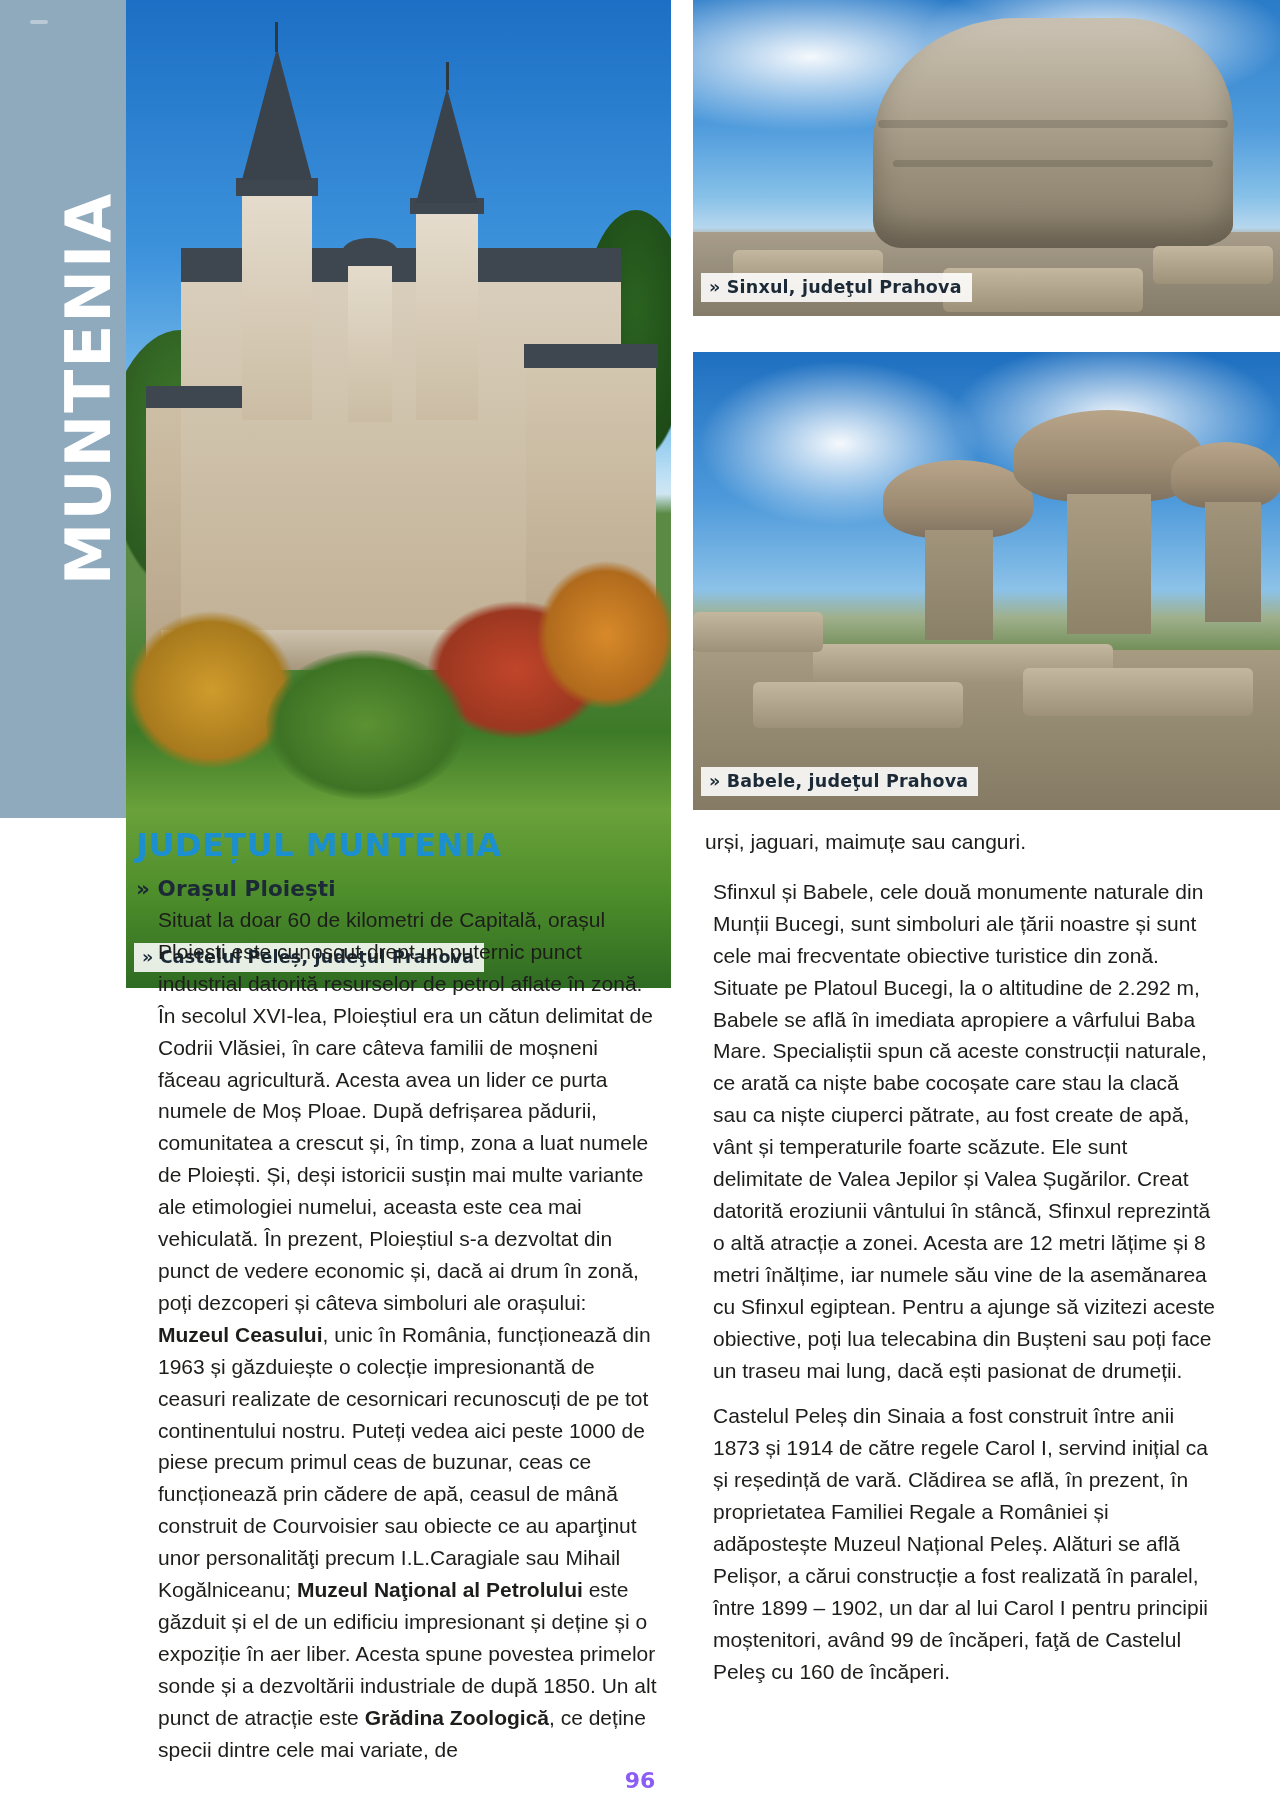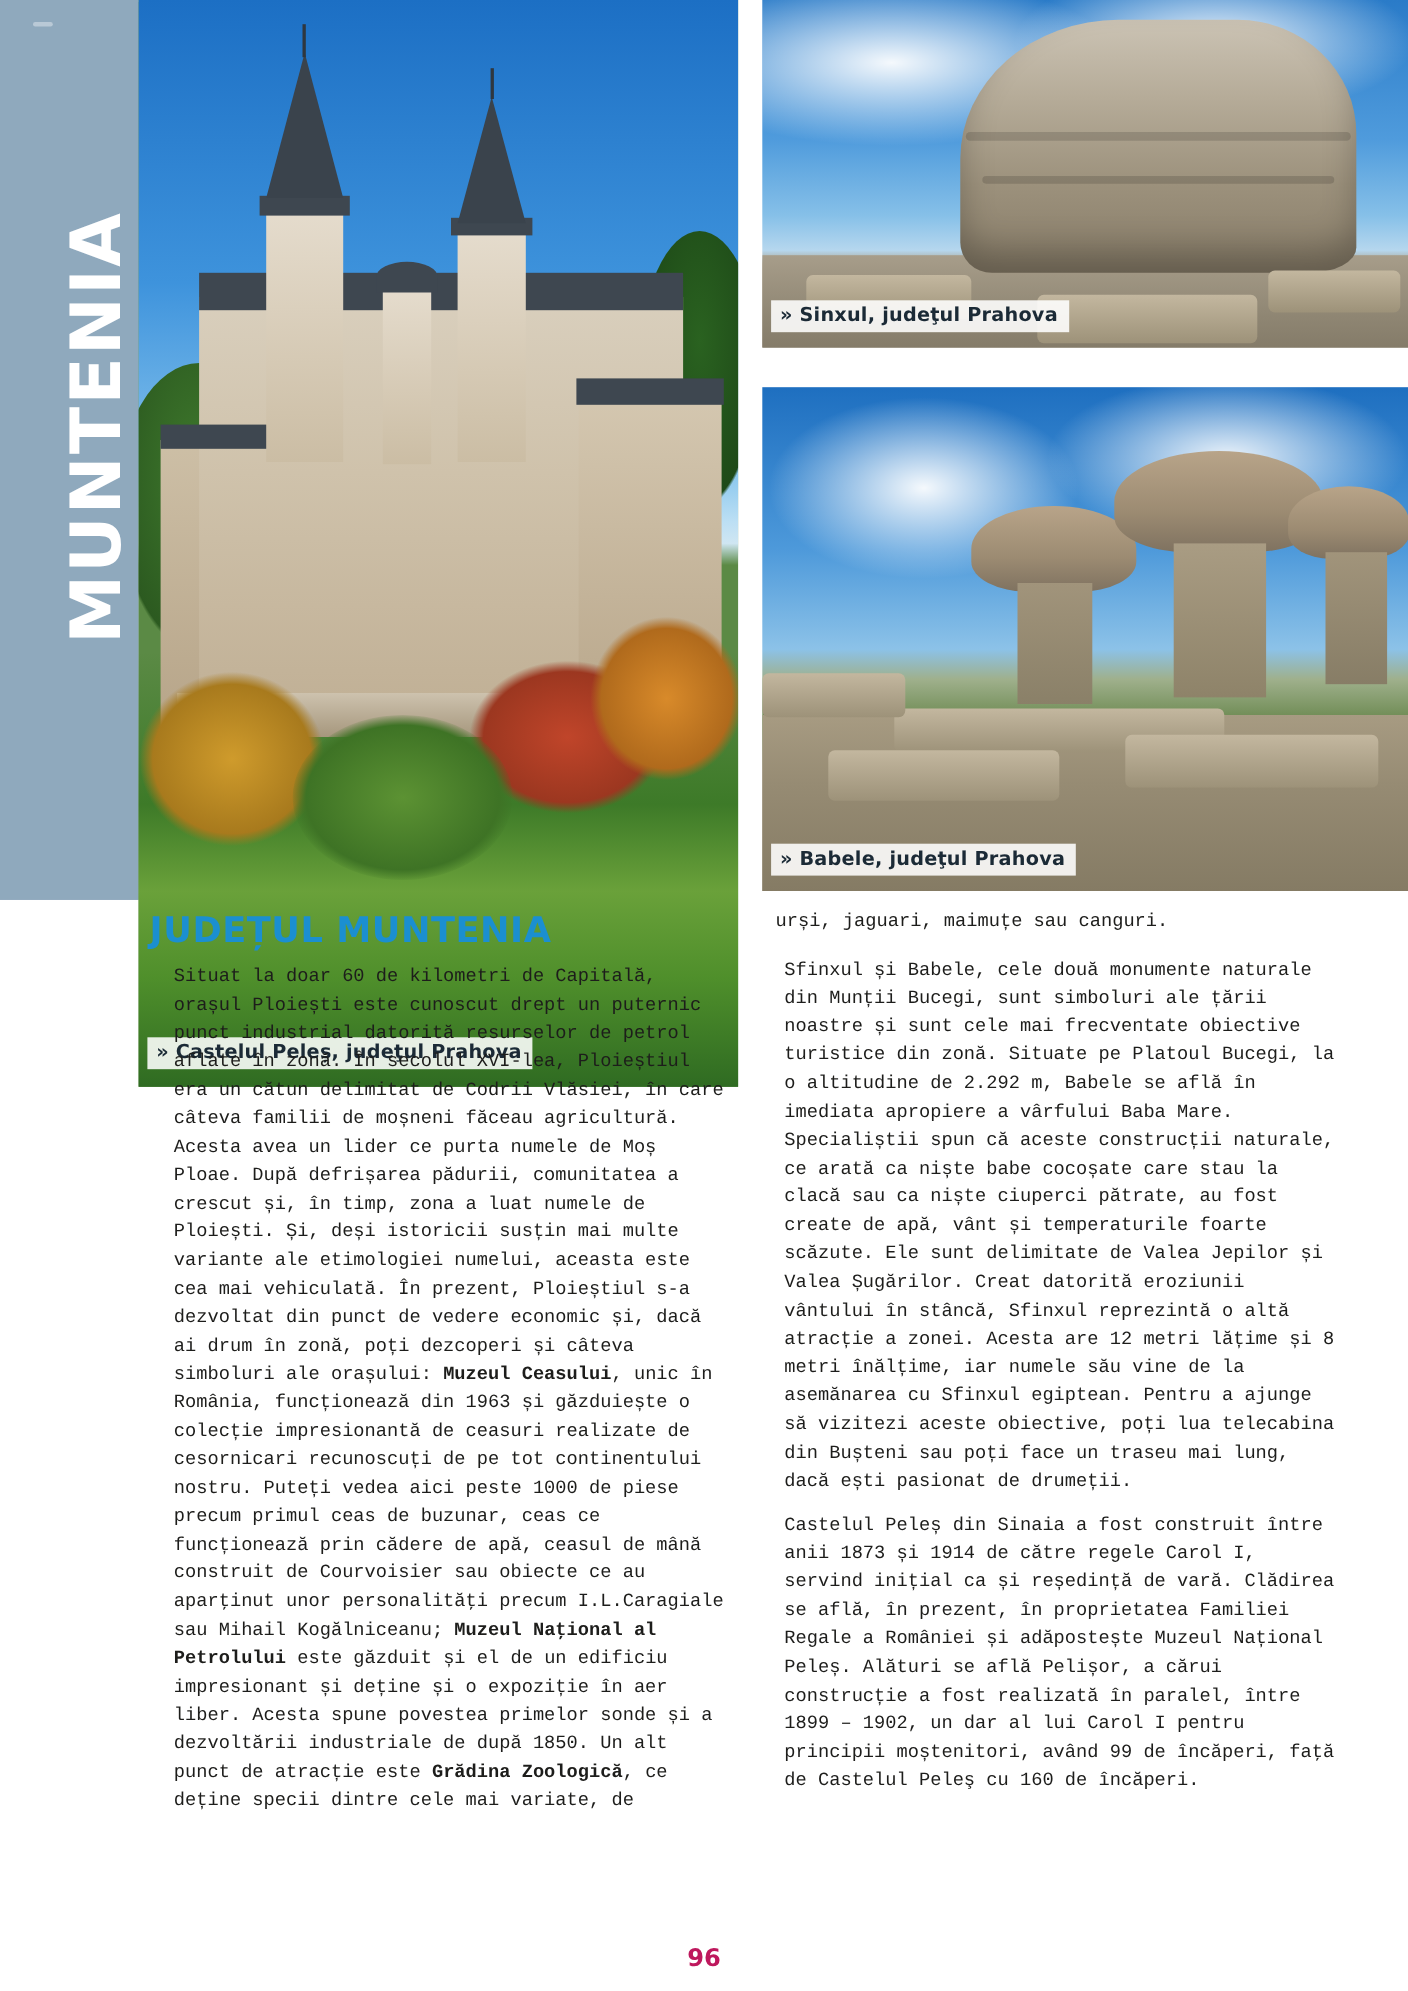--- a/index.html
+++ b/index.html
@@ -195,38 +195,38 @@
     font-family: "DejaVu Sans", sans-serif;
     font-weight: bold;
     font-size: 21.5px;
     color: #1b2a36;
     margin: 0 0 3px 0;
     letter-spacing: 0.1px;
   }
   p.body {
     margin: 0 0 14px 0;
     padding-left: 22px;
-    font-size: 17px;
+    font-size: 21px;
     line-height: 1.52;
     color: #1d1d1b;
-    font-family: Liberation Mono, monospace;
+    font-family: Liberation Sans, sans-serif;
     text-align: left;
   }
   p.body.noindent { padding-left: 0; }
   p.body b { font-weight: bold; }
 
   .page-number {
     position: absolute;
     left: 0; right: 0;
     top: 1768px;
     text-align: center;
     font-family: "DejaVu Sans", sans-serif;
     font-weight: bold;
     font-size: 22px;
-    color: #be185d;
+    color: #8b5cf6;
   }
 </style>
 </head>
 <body>
 
 <div class="side-band">
   <div class="side-band-inner"></div>
   <div class="side-band-top-mark"></div>
   <div class="vertical-title">MUNTENIA</div>
 </div>
@@ -304,20 +304,21 @@
   <div class="caption" style="left:8px; bottom:14px;">
     <span>» Babele, judeţul Prahova</span>
   </div>
 </div>
 
 <div class="content">
 
   <div class="col" id="col-left">
     <h1 class="section-title">JUDEȚUL MUNTENIA</h1>
 
+    <h2 class="sub-head">» Orașul Ploiești</h2>
     <p class="body"><span>Situat la doar 60 de kilometri de Capitală, orașul Ploiești este cunoscut drept un puternic punct industrial datorită resurselor de petrol aflate în zonă. În secolul XVI-lea, Ploieștiul era un cătun delimitat de Codrii Vlăsiei, în care câteva familii de moșneni făceau agricultură. Acesta avea un lider ce purta numele de Moș Ploae. După defrișarea pădurii, comunitatea a crescut și, în timp, zona a luat numele de Ploiești. Și, deși istoricii susțin mai multe variante ale etimologiei numelui, aceasta este cea mai vehiculată. În prezent, Ploieștiul s-a dezvoltat din punct de vedere economic și, dacă ai drum în zonă, poți dezcoperi și câteva simboluri ale orașului: </span><b>Muzeul Ceasului</b><span>, unic în România, funcționează din 1963 și găzduiește o colecție impresionantă de ceasuri realizate de cesornicari recunoscuți de pe tot continentului nostru. Puteți vedea aici peste 1000 de piese precum primul ceas de buzunar, ceas ce funcționează prin cădere de apă, ceasul de mână construit de Courvoisier sau obiecte ce au aparţinut unor personalităţi precum I.L.Caragiale sau Mihail Kogălniceanu; </span><b>Muzeul Naţional al Petrolului</b><span> este găzduit și el de un edificiu impresionant și deține și o expoziție în aer liber. Acesta spune povestea primelor sonde și a dezvoltării industriale de după 1850. Un alt punct de atracție este </span><b>Grădina Zoologică</b><span>, ce deține specii dintre cele mai variate, de</span></p>
   </div>
 
   <div class="col" id="col-right">
     <p class="body noindent" style="padding-left:14px; margin-bottom:18px;">urși, jaguari, maimuțe sau canguri.</p>
 
     <p class="body">Sfinxul și Babele, cele două monumente naturale din Munții Bucegi, sunt simboluri ale țării noastre și sunt cele mai frecventate obiective turistice din zonă. Situate pe Platoul Bucegi, la o altitudine de 2.292 m, Babele se află în imediata apropiere a vârfului Baba Mare. Specialiștii spun că aceste construcții naturale, ce arată ca niște babe cocoșate care stau la clacă sau ca niște ciuperci pătrate, au fost create de apă, vânt și temperaturile foarte scăzute. Ele sunt delimitate de Valea Jepilor și Valea Șugărilor. Creat datorită eroziunii vântului în stâncă, Sfinxul reprezintă o altă atracție a zonei. Acesta are 12 metri lățime și 8 metri înălțime, iar numele său vine de la asemănarea cu Sfinxul egiptean. Pentru a ajunge să vizitezi aceste obiective, poți lua telecabina din Bușteni sau poți face un traseu mai lung, dacă ești pasionat de drumeții.</p>
 
     <p class="body">Castelul Peleș din Sinaia a fost construit între anii 1873 și 1914 de către regele Carol I, servind inițial ca și reședință de vară. Clădirea se află, în prezent, în proprietatea Familiei Regale a României și adăpostește Muzeul Național Peleș. Alături se află Pelișor, a cărui construcție a fost realizată în paralel, între 1899 – 1902, un dar al lui Carol I pentru principii moștenitori, având 99 de încăperi, faţă de Castelul Peleş cu 160 de încăperi.</p>
   </div>

